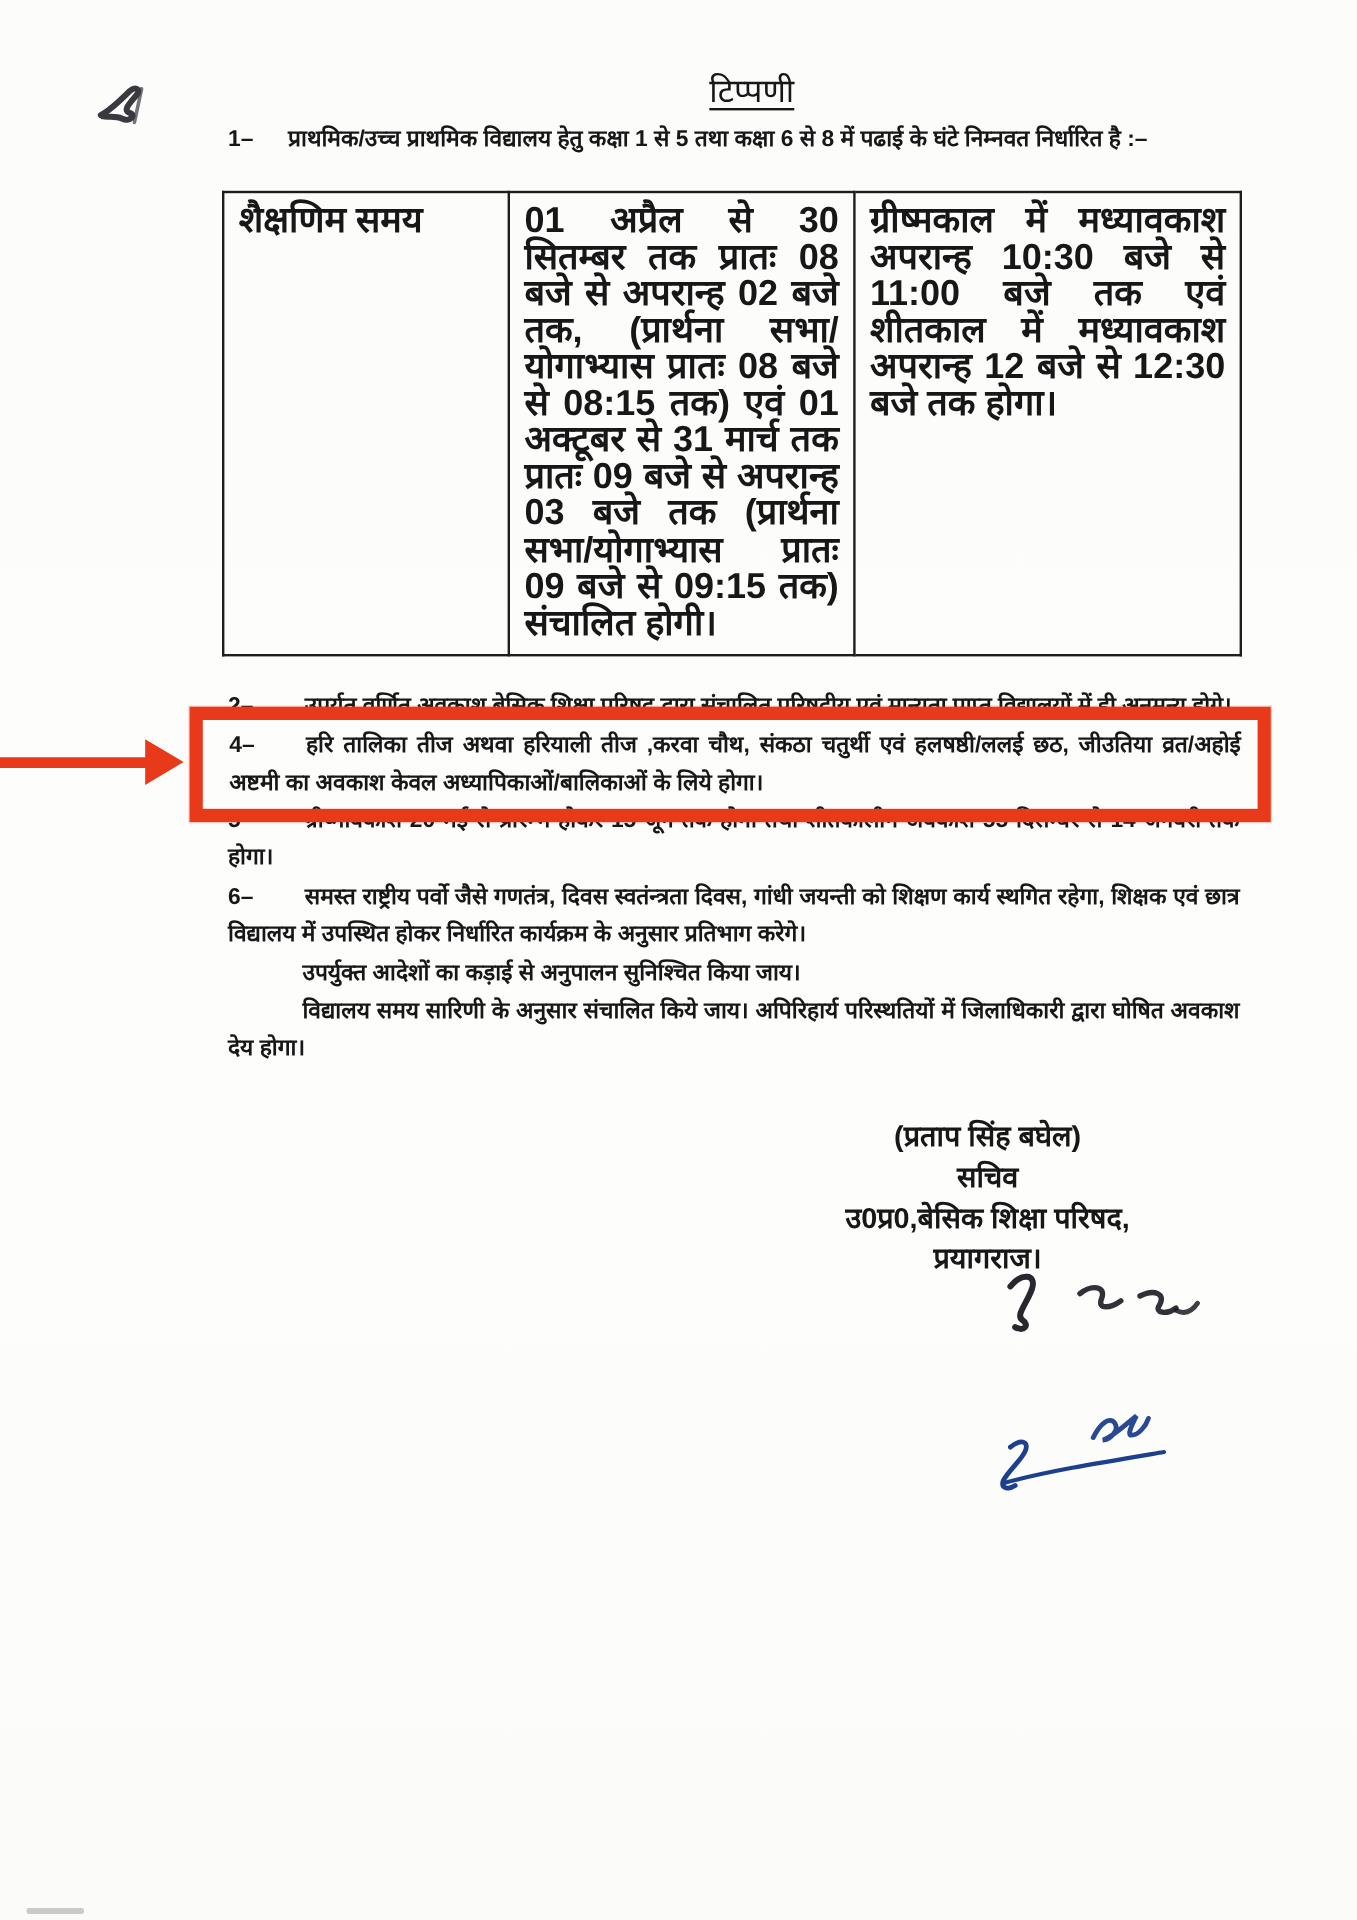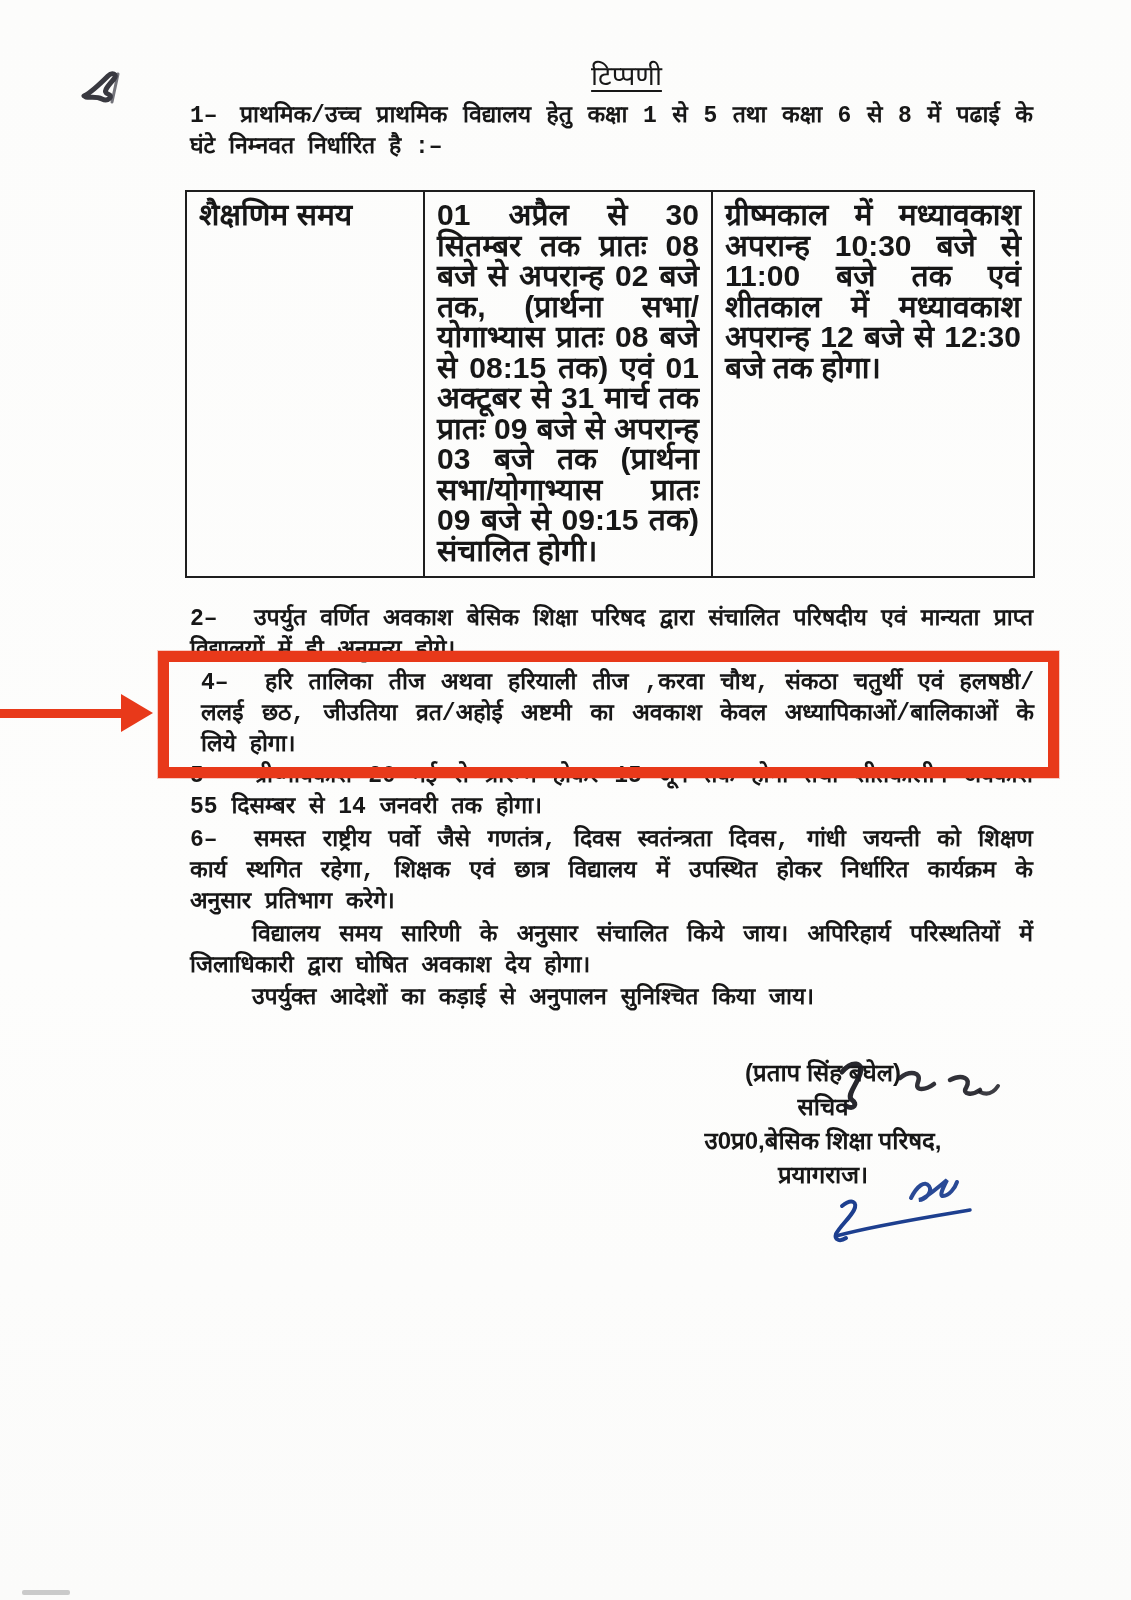--- a/index.html
+++ b/index.html
@@ -17,24 +17,23 @@
     position:absolute;left:190px;top:56px;width:843px;
   }
   .heading{
     text-align:center;
     font-size:27px;font-weight:normal;
     text-decoration:underline;
     text-underline-offset:5px;
     margin:0 0 8px 30px;
   }
   .para,.note{
-    font-size:23px;font-weight:bold;line-height:31px;
+    font-size:19px;font-weight:bold;line-height:31px;
     text-align:justify;
     margin:0;
-    font-family:Liberation Mono, monospace;
   }
   .num{display:inline-block;width:64px;font-weight:bold;}
   .num-sm{display:inline-block;width:50px;font-weight:bold;}
   
   .t-wrap{margin:27px 0 26px -5px;}
   table.sched{
     border-collapse:collapse;table-layout:fixed;
     width:838px;
   }
   table.sched td{
@@ -49,21 +48,21 @@
   td.c3{width:296px;text-align:justify;}
   
   .note{margin-bottom:2px;}
   .faded{color:#3c3c3c;opacity:.92;}
   
   .highlight{
     position:relative;z-index:2;
     border:11px solid #e8391a;
     box-shadow:0 0 0 1px rgba(232,57,26,.25);
     margin:-17px -26px -17px -32px;
-    padding:6px 14px 4px 32px;
+    padding:6px 14px 4px 22px;
     background:transparent;
   }
   .arrow{
     position:absolute;left:-186px;top:50%;
     transform:translateY(-55%);
     width:175px;height:38px;z-index:3;
   }
   .arrow .bar{
     position:absolute;left:0;top:15px;width:142px;height:9px;
     background:#e8391a;border-radius:2px;
@@ -124,22 +123,22 @@
         <div class="bar"></div>
         <div class="head"></div>
       </div>
       <div class="note"><span class="num">4–</span><span>हरि तालिका तीज अथवा हरियाली तीज ,करवा चौथ, संकठा चतुर्थी एवं हलषष्ठी/ललई छठ, जीउतिया व्रत/अहोई अष्टमी का अवकाश केवल अध्यापिकाओं/बालिकाओं के लिये होगा।</span></div>
     </div>
 
     <div class="note"><span class="num">5–</span><span>ग्रीष्मावकाश 20 मई से प्रारम्भ होकर 15 जून तक होगा तथा शीतकालीन अवकाश 55 दिसम्बर से 14 जनवरी तक होगा।</span></div>
 
     <div class="note"><span class="num">6–</span><span>समस्त राष्ट्रीय पर्वो जैसे गणतंत्र, दिवस स्वतंन्त्रता दिवस, गांधी जयन्ती को शिक्षण कार्य स्थगित रहेगा, शिक्षक एवं छात्र विद्यालय में उपस्थित होकर निर्धारित कार्यक्रम के अनुसार प्रतिभाग करेगे।</span></div>
 
+    <p class="para closing2">उपर्युक्त आदेशों का कड़ाई से अनुपालन सुनिश्चित किया जाय।</p>
     <p class="para closing">विद्यालय समय सारिणी के अनुसार संचालित किये जाय। अपिरिहार्य परिस्थतियों में जिलाधिकारी द्वारा घोषित अवकाश देय होगा।</p>
-    <p class="para closing2">उपर्युक्त आदेशों का कड़ाई से अनुपालन सुनिश्चित किया जाय।</p>
 
     <div class="sig">
       <div class="line">(प्रताप सिंह बघेल)</div>
       <div class="line">सचिव</div>
       <div class="line">उ0प्र0,बेसिक शिक्षा परिषद,</div>
       <div class="line">प्रयागराज।</div>
     </div>
 
   </div>
 

